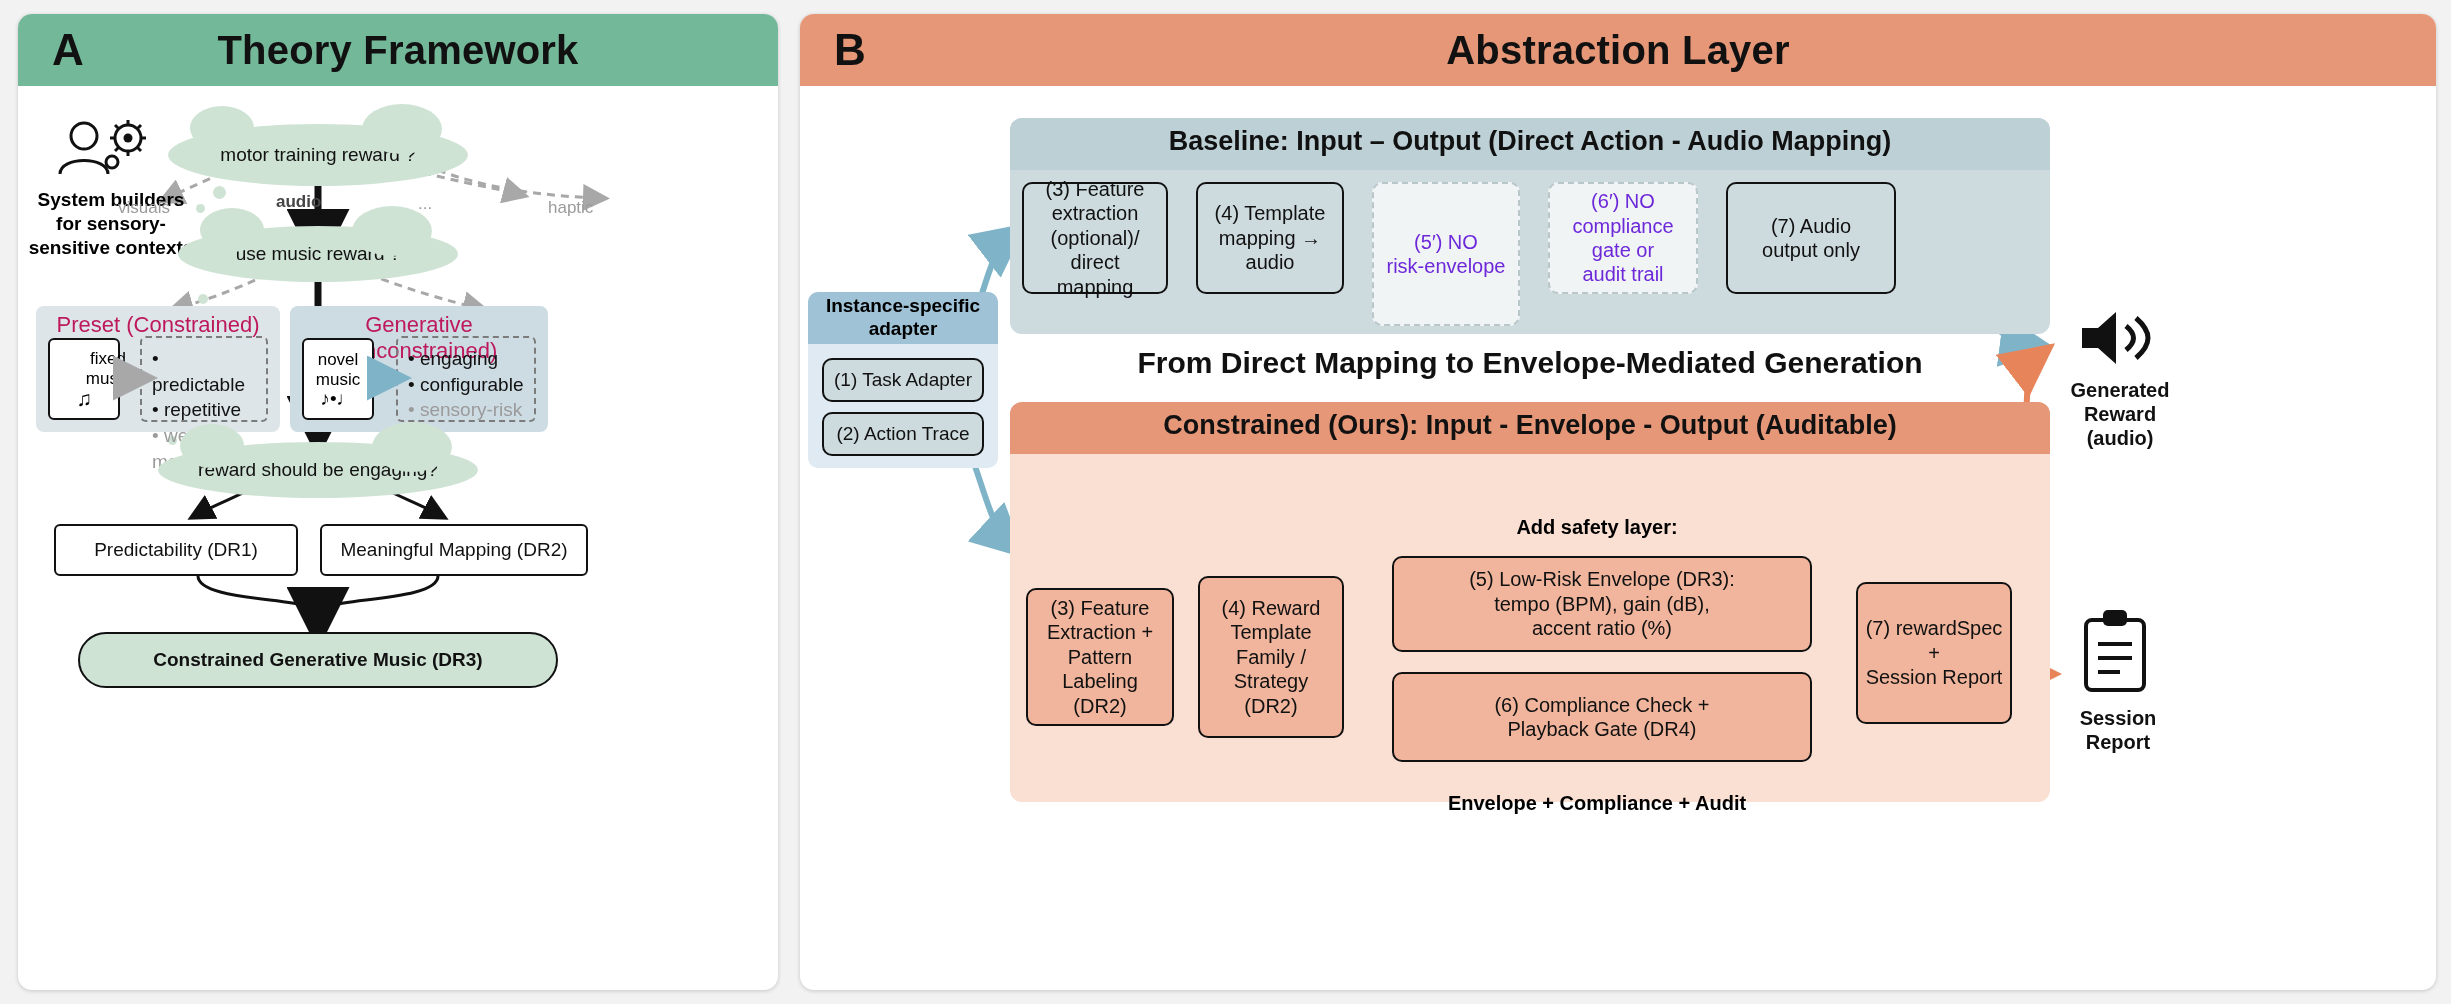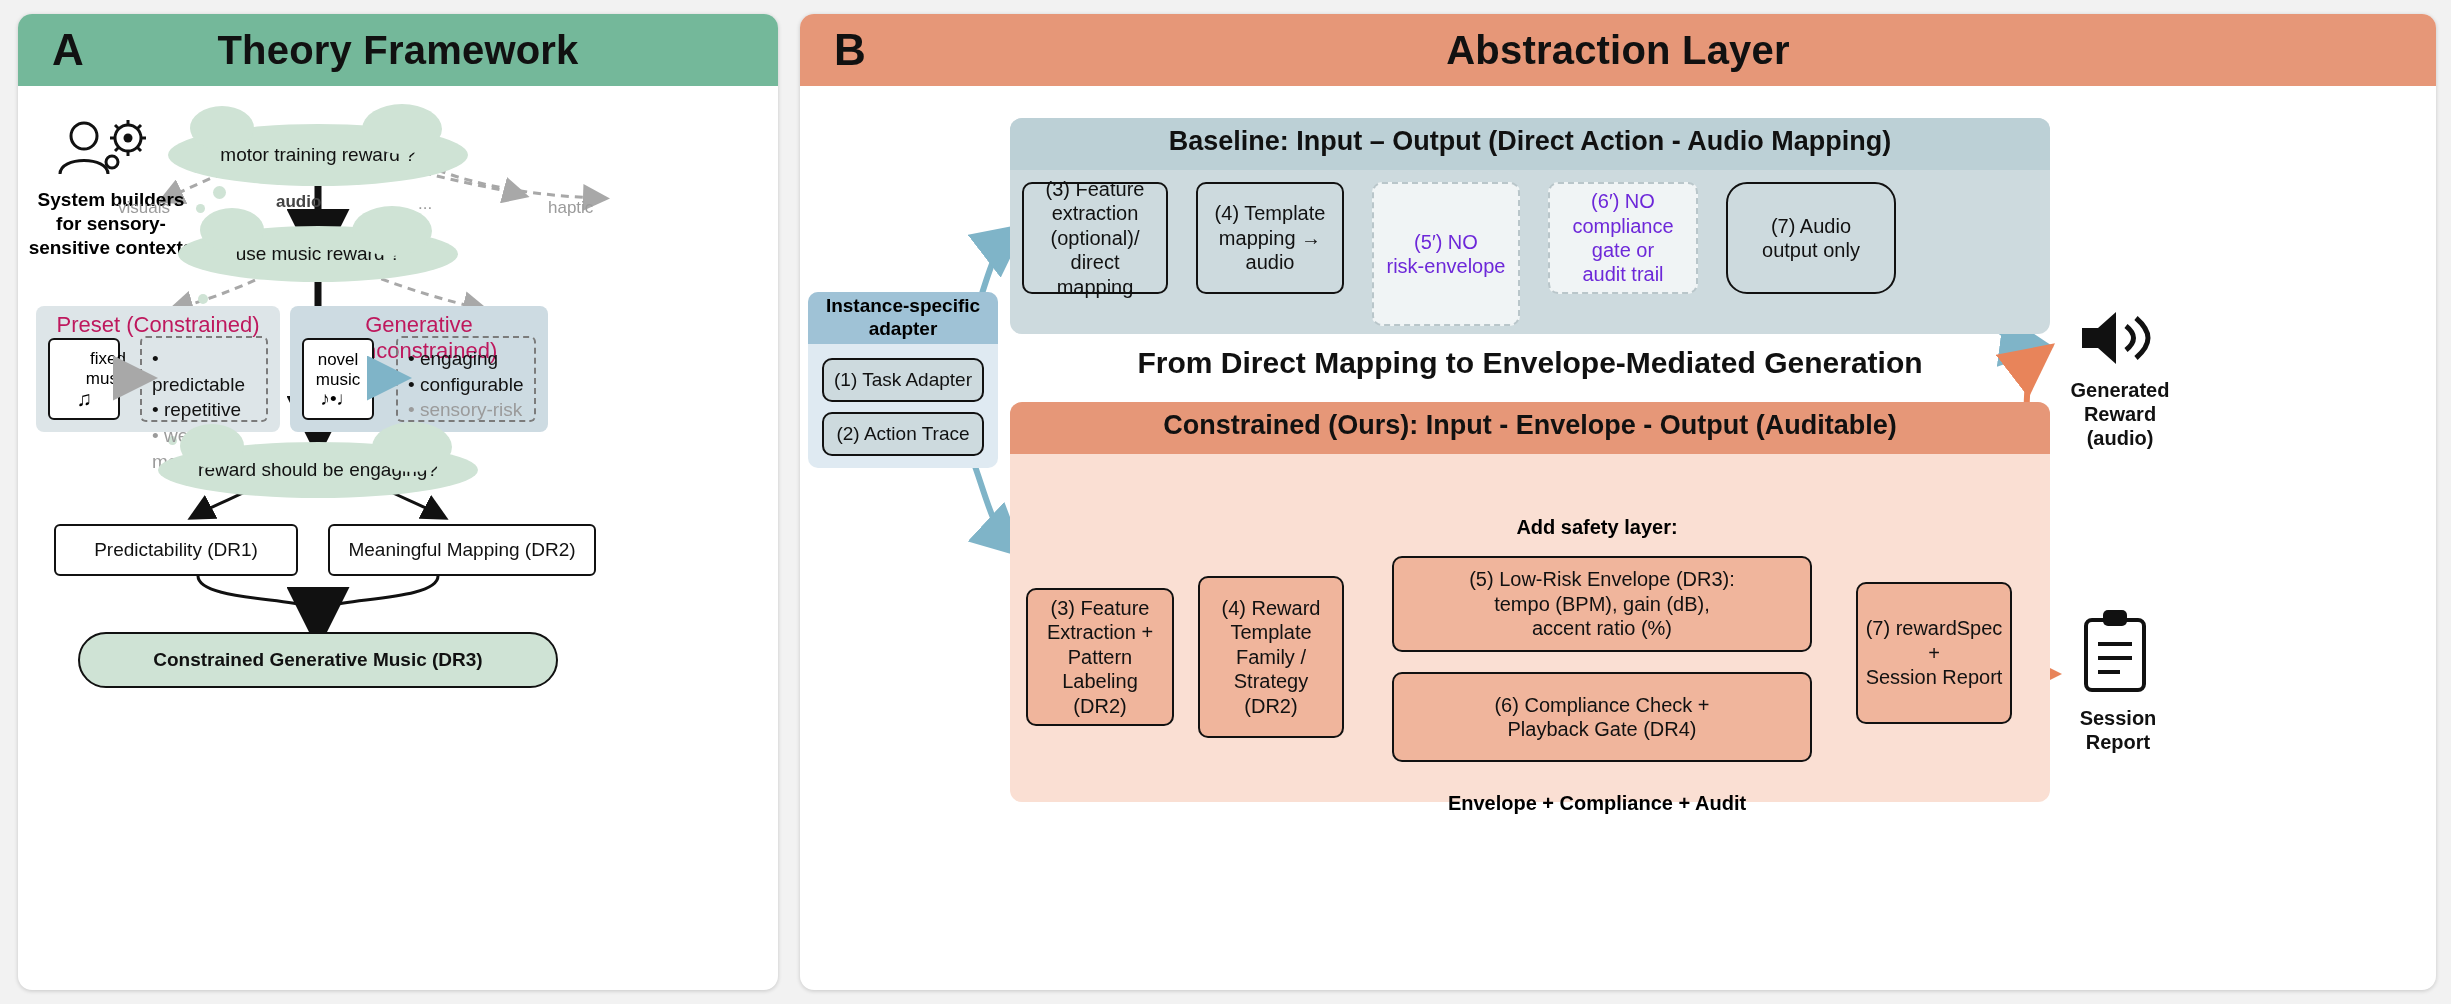--- a/index.html
+++ b/index.html
@@ -348,21 +348,21 @@
         <line x1="358" y1="292" x2="374" y2="292" stroke="#7fb4c8" stroke-width="5" marker-end="url(#arrBlueSm)"></line>
       </svg>
 
       <div class="cloud c1" style="left:140px; top:356px; width:320px; height:56px;">
         <span>reward should be engaging?</span>
       </div>
 
       <div class="box" style="left:36px; top:438px; width:244px; height:52px;">
         <span>Predictability (DR1)</span>
       </div>
-      <div class="box" style="left:302px; top:438px; width:268px; height:52px;margin-left:8px;">
+      <div class="box" style="left:302px; top:438px; width:268px; height:52px;">
         <span>Meaningful Mapping (DR2)</span>
       </div>
 
       <div class="box green-box" style="left:60px; top:546px; width:480px; height:56px; font-weight:bold;">
         <span>Constrained Generative Music (DR3)</span>
       </div>
     </div>
   </div>
 
   <div class="panel" id="panelB">
@@ -447,21 +447,21 @@
       <div class="node node-ghost" style="left:572px; top:96px; width:148px; height:144px; white-space:pre-line;">
         <span>(5′) NO
 risk-envelope</span>
       </div>
       <div class="node node-ghost" style="left:748px; top:96px; width:150px; height:112px; white-space:pre-line;">
         <span>(6′) NO
 compliance
 gate or
 audit trail</span>
       </div>
-      <div class="node node-blue" style="left:926px; top:96px; width:170px; height:112px; white-space:pre-line;border-radius:21px;">
+      <div class="node node-blue" style="left:926px; top:96px; width:170px; height:112px; white-space:pre-line;">
         <span>(7) Audio
 output only</span>
       </div>
 
       <div class="center-caption" style="left:210px; top:260px; width:1040px;">From Direct Mapping to Envelope-Mediated Generation</div>
 
       <div class="band band-bottom" style="left:210px; top:316px; width:1040px; height:400px;">
         <div class="band-title-bg"></div>
         <div class="band-title">Constrained (Ours): Input - Envelope - Output (Auditable)</div>
       </div>

